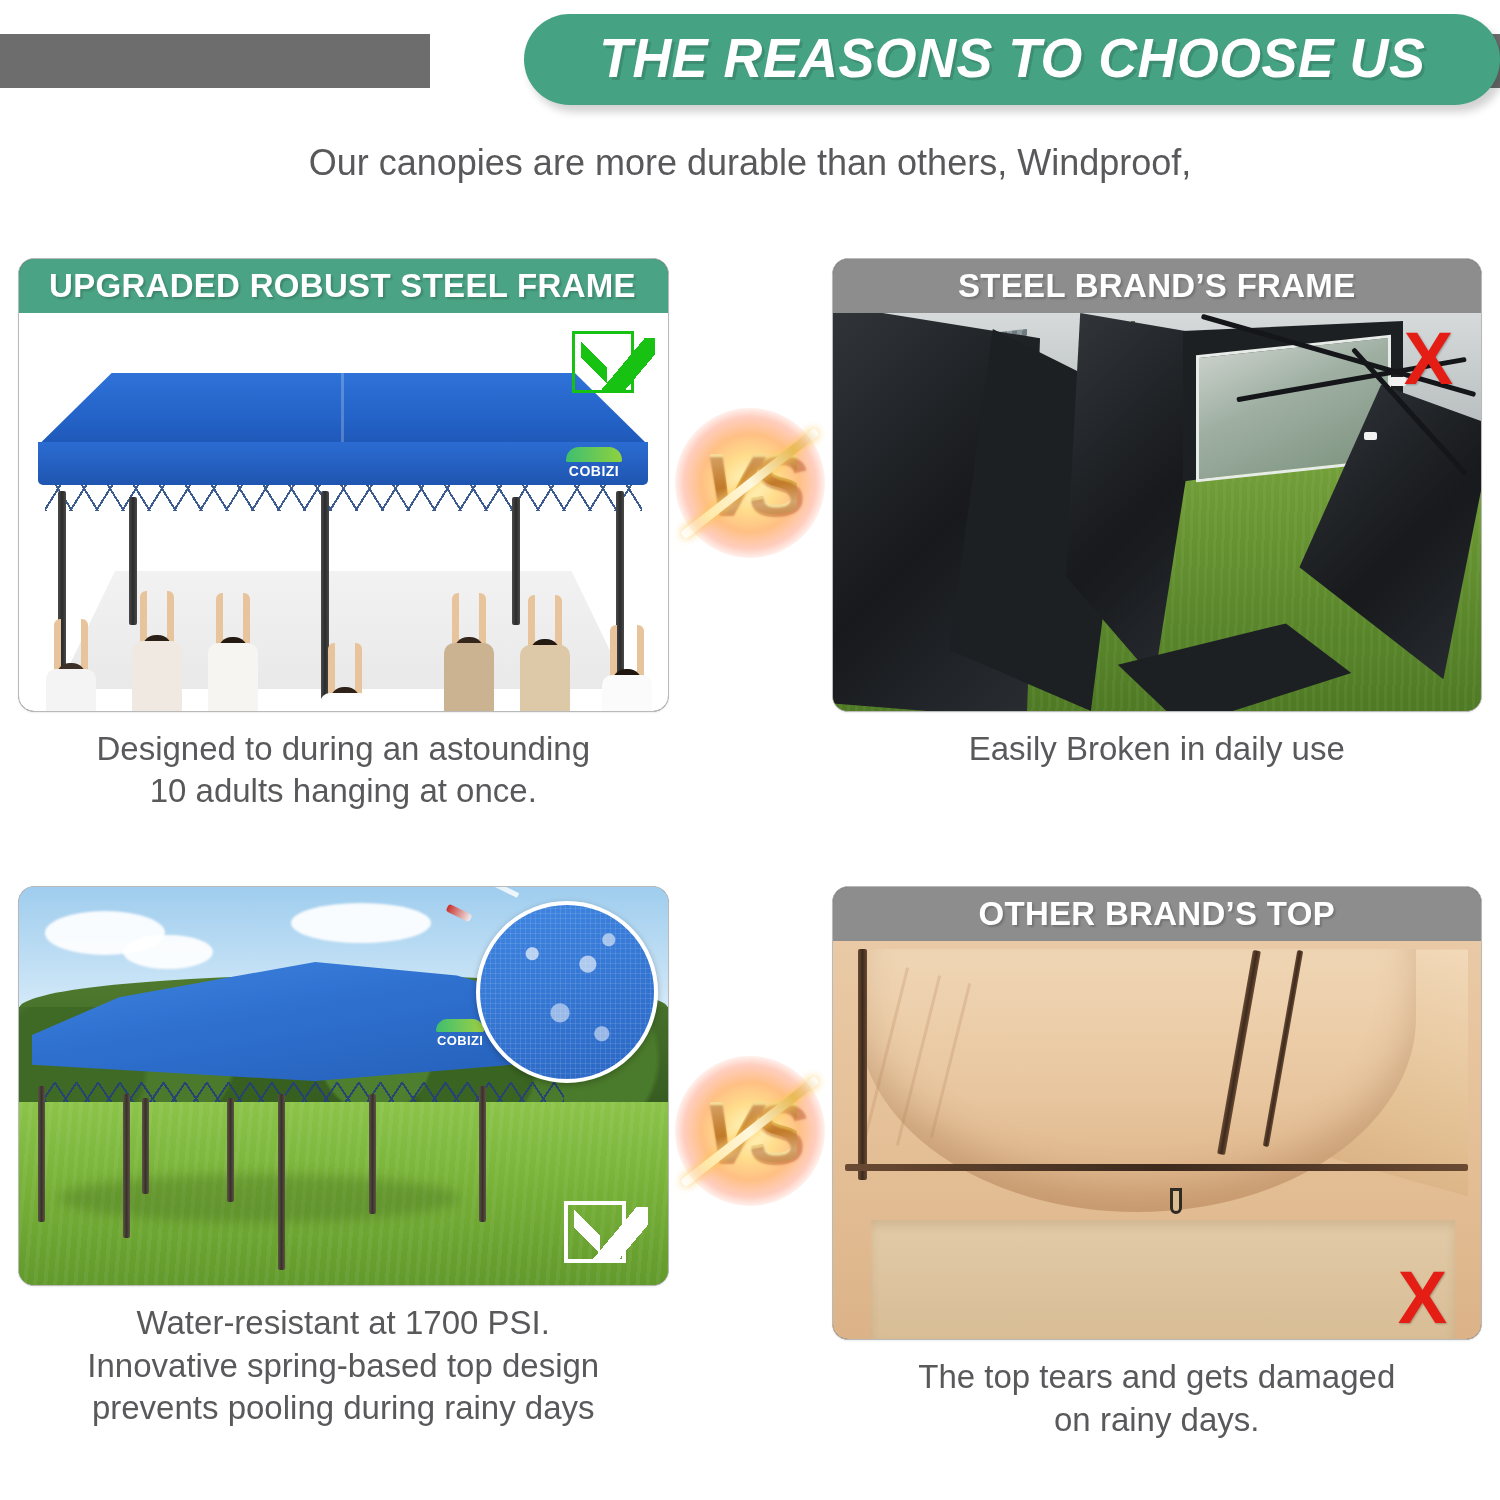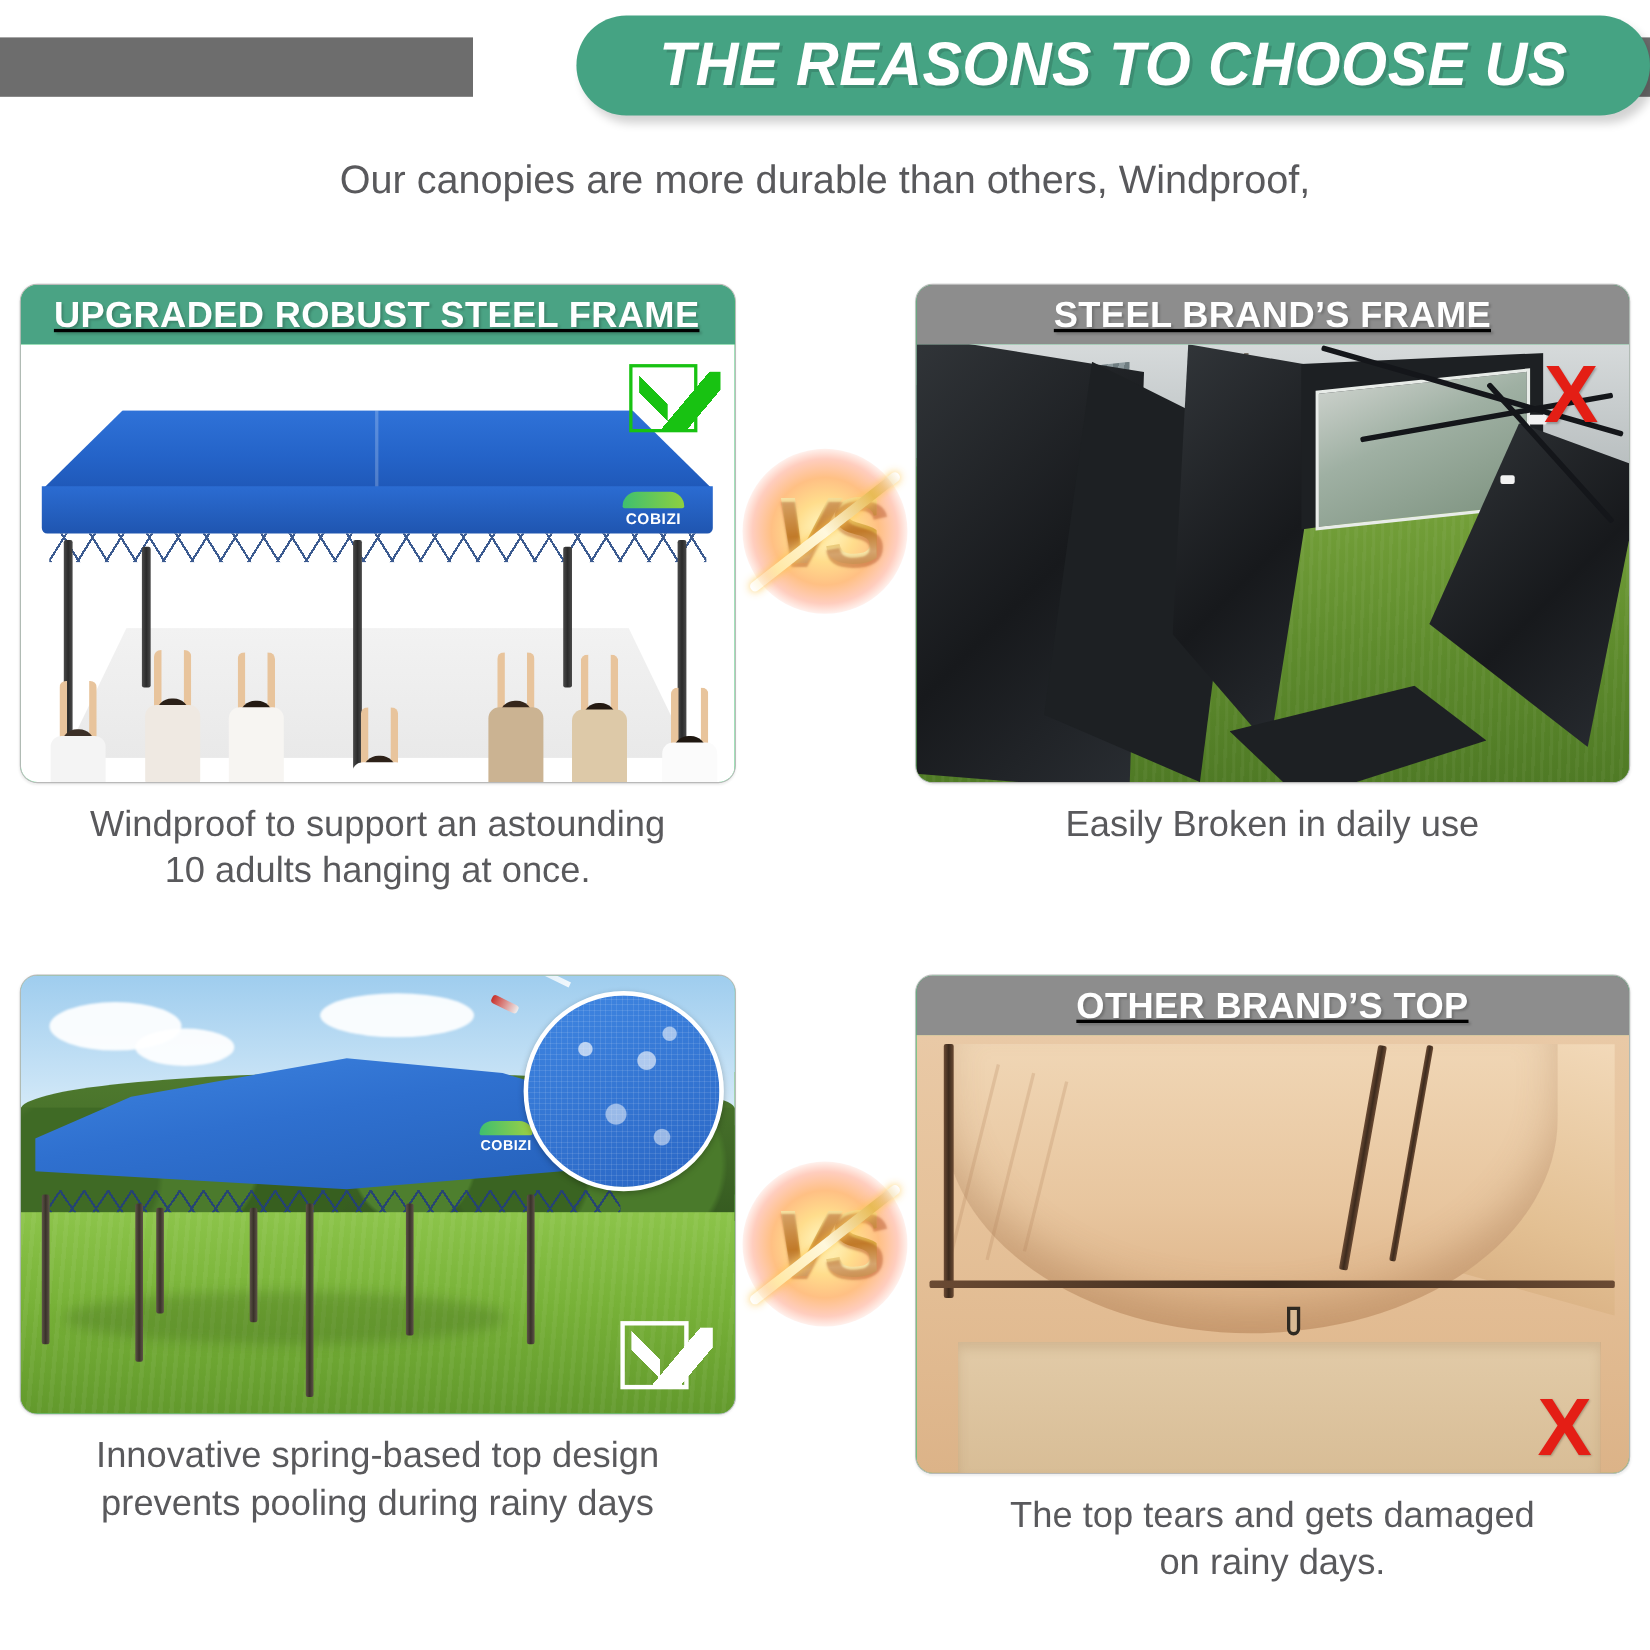--- a/index.html
+++ b/index.html
@@ -56,23 +56,22 @@
     top:258px; left:18px; right:18px;
   }
   .row { display:flex; gap:0; position:relative; margin-bottom:26px; }
   .col { width:652px; }
   .col.right { margin-left:163px; }
 
   .card {
     border:1px solid #b9b9b9;
     border-radius:16px;
     overflow:hidden;
-    background:#22c55e;
+    background:#404040;
     box-shadow:0 1px 2px rgba(0,0,0,0.07);
-    text-decoration:underline;
   }
   .card-head {
     height:54px;
     display:flex; align-items:center;
     font-size:33px; font-weight:bold; color:#fff;
     letter-spacing:0.3px;
     text-shadow:2px 2px 2px rgba(0,0,0,0.18);
   }
   .card-head.green { background:#4aa храм; }
   .card-head.green { background:#4aa384; padding-left:30px; justify-content:flex-start; }
@@ -408,21 +407,21 @@
                 <div class="p-head" style="background:#1f1710;"></div>
               <div class="p-torso" style="background:#fbfbfb;"></div>
 
             </div>
 
             <div class="mark check-green" style="right:34px; top:18px;"></div>
           </div>
         </div>
       </div>
       <div class="caption">
-        <div>Windproof to support an astounding</div>
+        <div>Designed to during an astounding</div>
         <div>10 adults hanging at once.</div>
       </div>
     </div>
 
     <div class="col right">
       <div class="card">
         <div class="card-head gray">
           <span>STEEL BRAND’S FRAME</span>
         </div>
         <div class="card-media">
@@ -497,20 +496,21 @@
 
             <div class="nozzle"></div>
             <div class="spray"></div>
             <div class="water-inset"></div>
 
             <div class="mark check-white" style="right:42px; bottom:22px;"></div>
           </div>
         </div>
       </div>
       <div class="caption">
+        <div>Water-resistant at 1700 PSI.</div>
         <div>Innovative spring-based top design</div>
         <div>prevents pooling during rainy days</div>
       </div>
     </div>
 
     <div class="col right">
       <div class="card">
         <div class="card-head gray">
           <span>OTHER BRAND’S TOP</span>
         </div>

